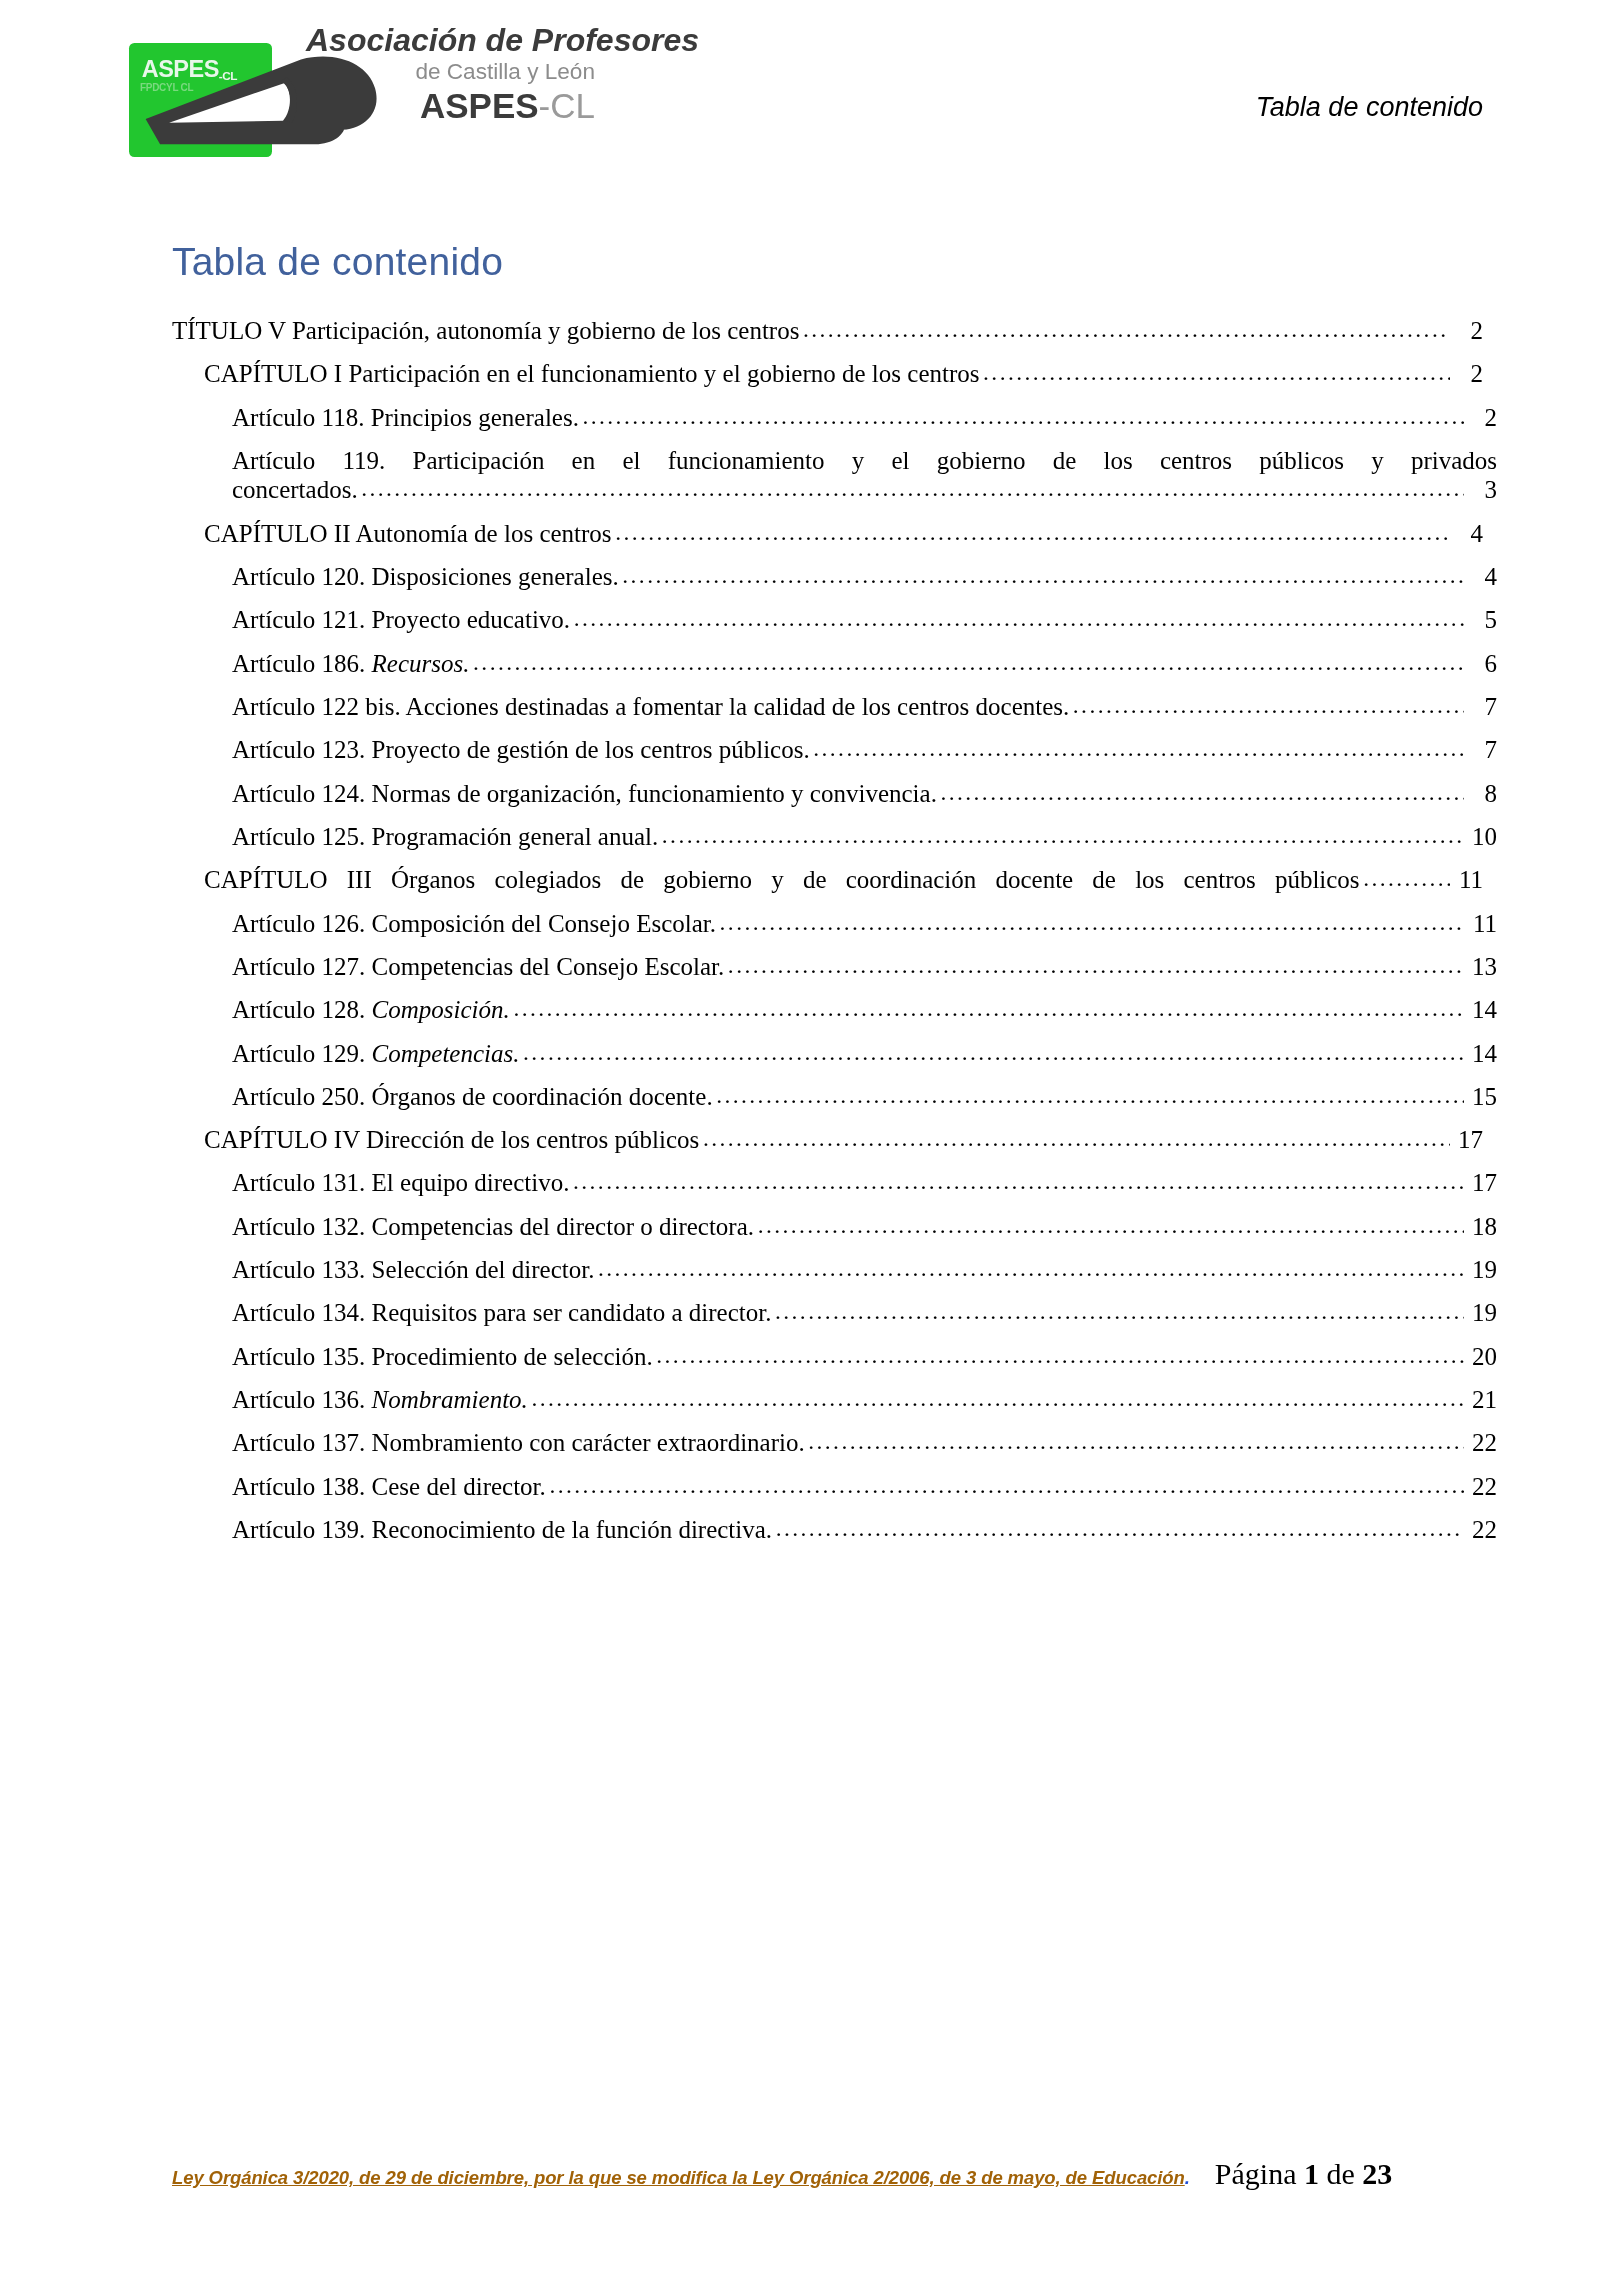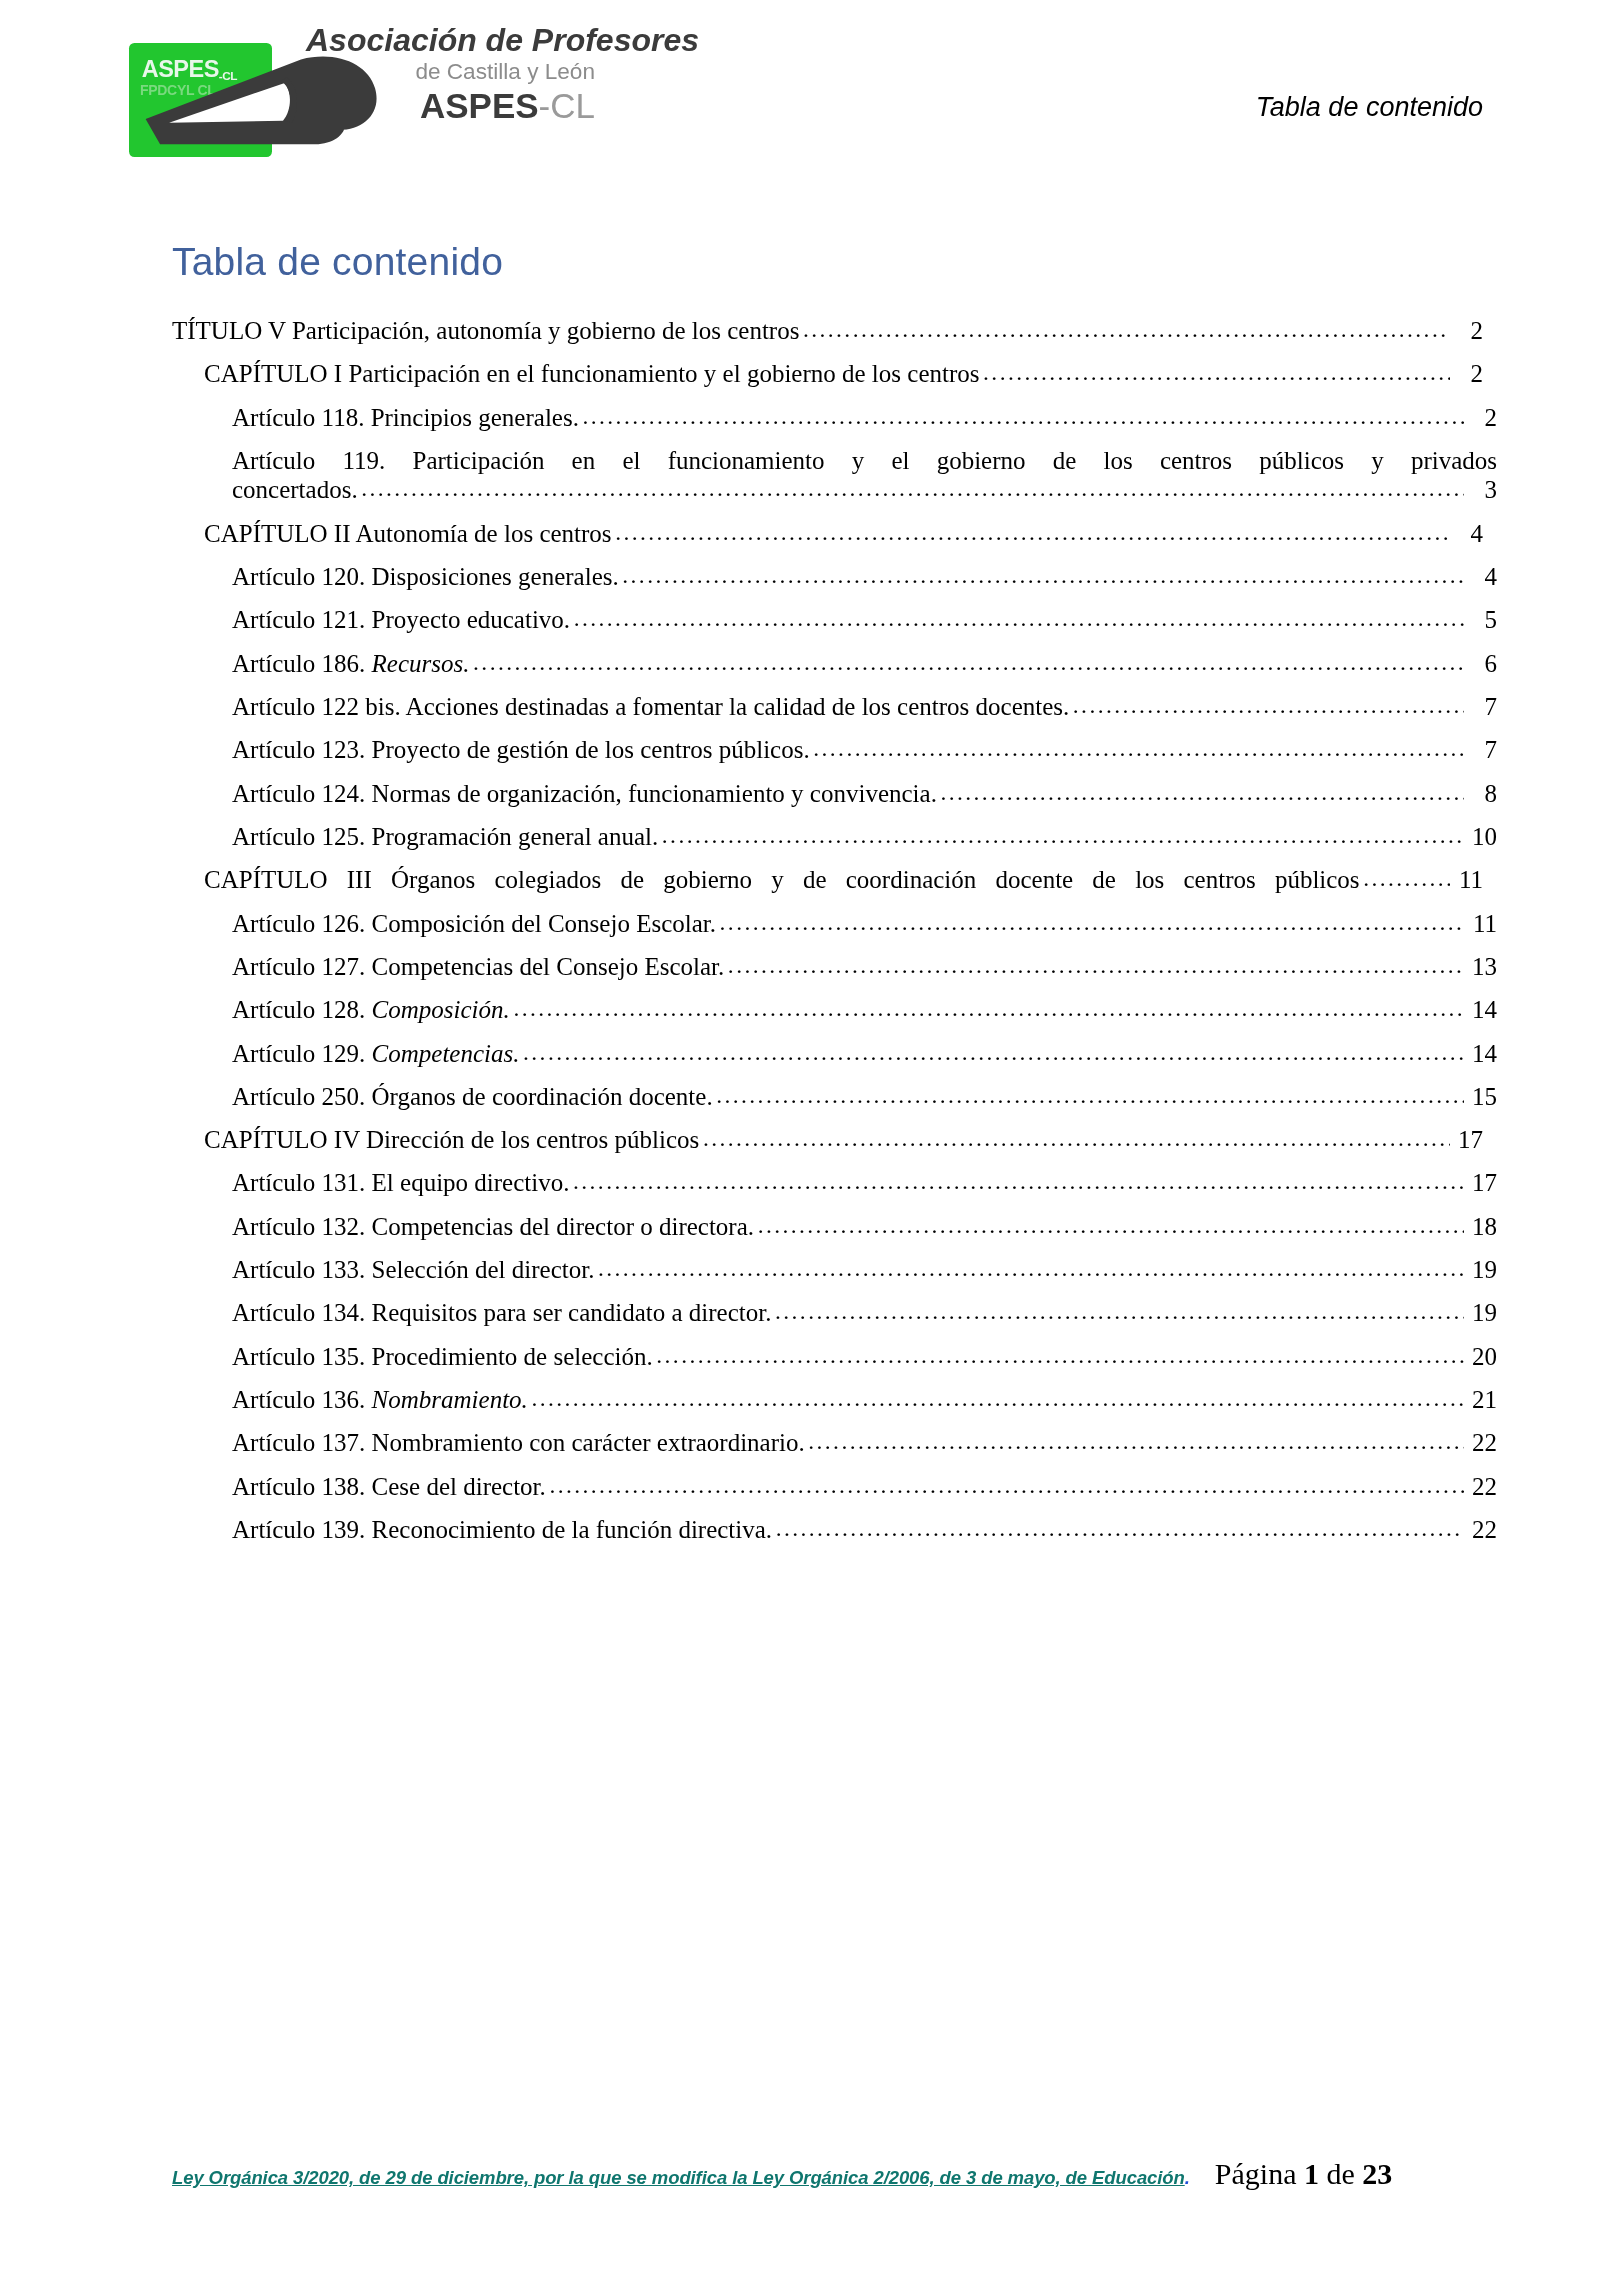--- a/index.html
+++ b/index.html
@@ -67,21 +67,21 @@
     vertical-align: baseline;
     position: relative;
     top: 2.7px;
   }
   .logo-mark-text2 {
     position: absolute;
     left: 11px;
     top: 40px;
     font-family: "Liberation Sans", sans-serif;
     font-weight: bold;
-    font-size: 14px;
+    font-size: 10px;
     letter-spacing: -0.3px;
     color: #7ad97f;
     line-height: 1;
   }
 
   
   .logo-swoosh {
     position: absolute;
     left: 12.7px;
     top: 31px;
@@ -236,21 +236,21 @@
     right: 134px;
     bottom: 0;
     display: flex;
     align-items: baseline;
   }
   .footer-link {
     font-family: "Liberation Sans", sans-serif;
     font-style: italic;
     font-weight: bold;
     font-size: 18.5px;
-    color: #0f766e;
+    color: #a16207;
     text-decoration: underline;
     white-space: nowrap;
     letter-spacing: -0.1px;
   }
   .footer-link-period {
     font-family: "Liberation Sans", sans-serif;
     font-style: italic;
     font-weight: bold;
     font-size: 18.5px;
     color: #1f4ed8;

